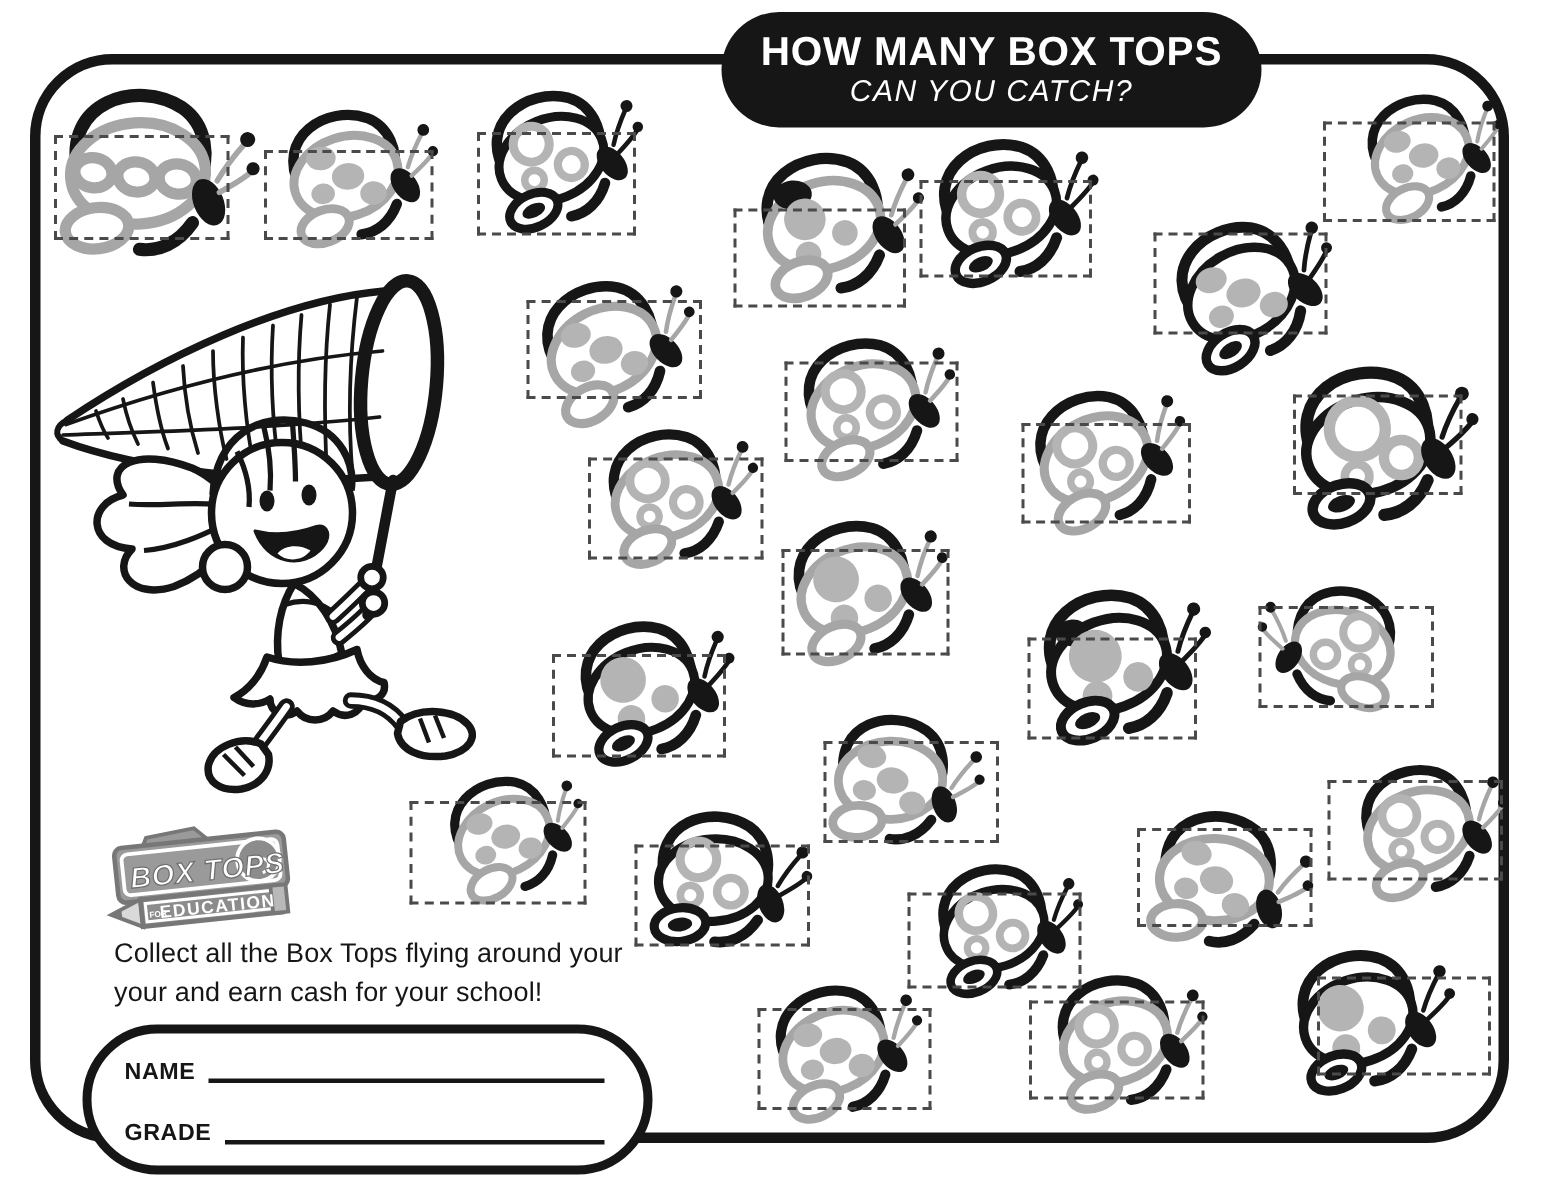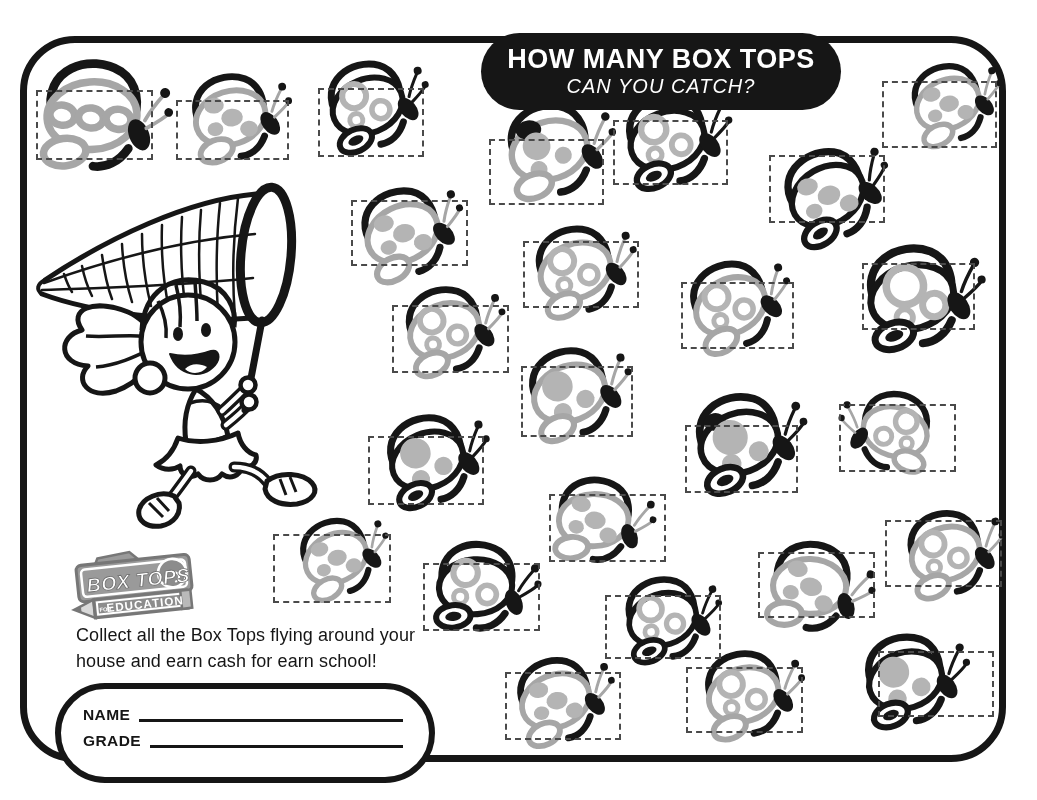--- a/index.html
+++ b/index.html
@@ -7,37 +7,37 @@
     position:relative;width:1037px;height:800px;background:#ffffff;
     overflow:hidden;font-family:"Liberation Sans", sans-serif;
   }
   .border-frame{
     position:absolute;left:20px;top:36px;width:986px;height:726px;
     border:7px solid #161616;border-radius:55px;z-index:1;box-sizing:border-box;
   }
   .badge{
     position:absolute;left:481px;top:8px;width:360px;height:77px;
     background:#161616;border-radius:42px;z-index:6;
-    display:flex;flex-direction:column;align-items:center;justify-content:center;margin-top:25px;
+    display:flex;flex-direction:column;align-items:center;justify-content:center;
   }
   .badge .title{color:#fff;font-size:27px;font-weight:bold;letter-spacing:.5px;line-height:1.1;}
   .badge .subtitle{color:#fff;font-size:20px;font-weight:400;letter-spacing:1px;line-height:1.15;font-style:italic;}
   .girl-wrap{position:absolute;left:28px;top:170px;width:300px;height:370px;z-index:2;}
   .bfly{position:absolute;z-index:2;}
   .bfly svg{display:block;width:100%;height:100%;overflow:visible;}
   .cutbox{position:absolute;border:2px dashed #4a4a4a;z-index:3;box-sizing:border-box;background:transparent;}
   .logo-wrap{position:absolute;left:66px;top:546px;width:142px;height:82px;z-index:4;}
   .tagline{
     position:absolute;left:76px;top:622px;width:370px;z-index:4;
     font-size:18px;color:#161616;line-height:26px;letter-spacing:.1px;
   }
   .name-pill{
     position:absolute;left:55px;top:683px;width:380px;height:100px;z-index:5;
     background:#fff;border:6px solid #161616;border-radius:52px;box-sizing:border-box;
-    padding:13px 24px 0 22px;display:flex;flex-direction:column;justify-content:flex-start;gap:4px;
+    padding:13px 24px 0 22px;display:flex;flex-direction:column;justify-content:flex-start;gap:19px;
   }
   .form-row{display:flex;align-items:flex-end;height:22px;}
   .form-row .lbl{font-weight:bold;font-size:15.5px;color:#161616;letter-spacing:.4px;white-space:nowrap;}
   .form-row .fill-line{flex:1;border-bottom:3px solid #161616;margin:0 2px 2px 9px;height:14px;}
 </style>
 </head>
 <body>
 
 <div class="page">
 
@@ -627,21 +627,21 @@
         <rect x="29" y="51" width="86" height="12" fill="none" stroke="#fff" stroke-width="2"></rect>
         <rect x="112" y="48" width="10" height="18" fill="#b9b9b9" stroke="#777" stroke-width="2.5"></rect>
         <text x="31" y="60.5" font-family="Liberation Sans, sans-serif" font-weight="bold" font-size="5.5" fill="#ffffff">FOR</text>
         <text x="38" y="61.5" font-family="Liberation Sans, sans-serif" font-weight="bold" font-size="11.5" fill="#ffffff" letter-spacing="1">EDUCATION</text>
       </g>
     </svg>
   </div>
 
   <div class="tagline">
     <div>Collect all the Box Tops flying around your</div>
-    <div>house and earn cash for earn school!</div>
+    <div>your and earn cash for your school!</div>
   </div>
 
   <div class="name-pill">
     <div class="form-row">
       <span class="lbl">NAME</span>
       <span class="fill-line"></span>
     </div>
     <div class="form-row">
       <span class="lbl">GRADE</span>
       <span class="fill-line"></span>

